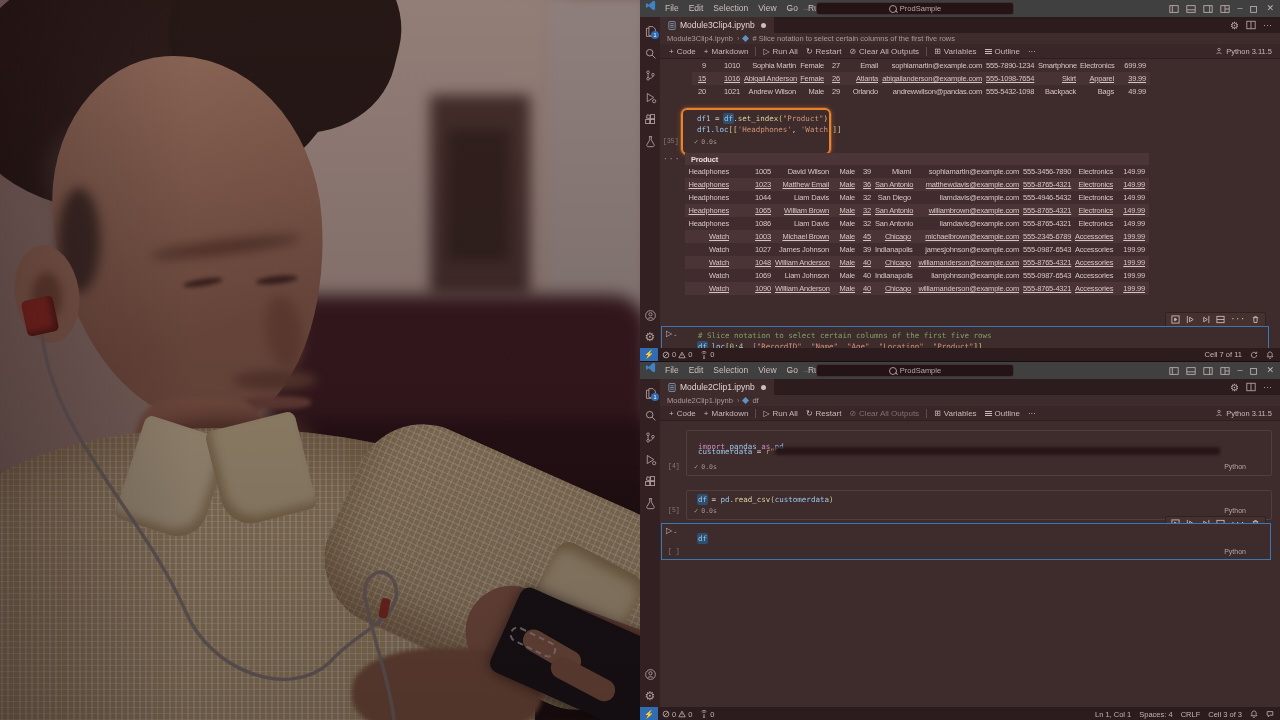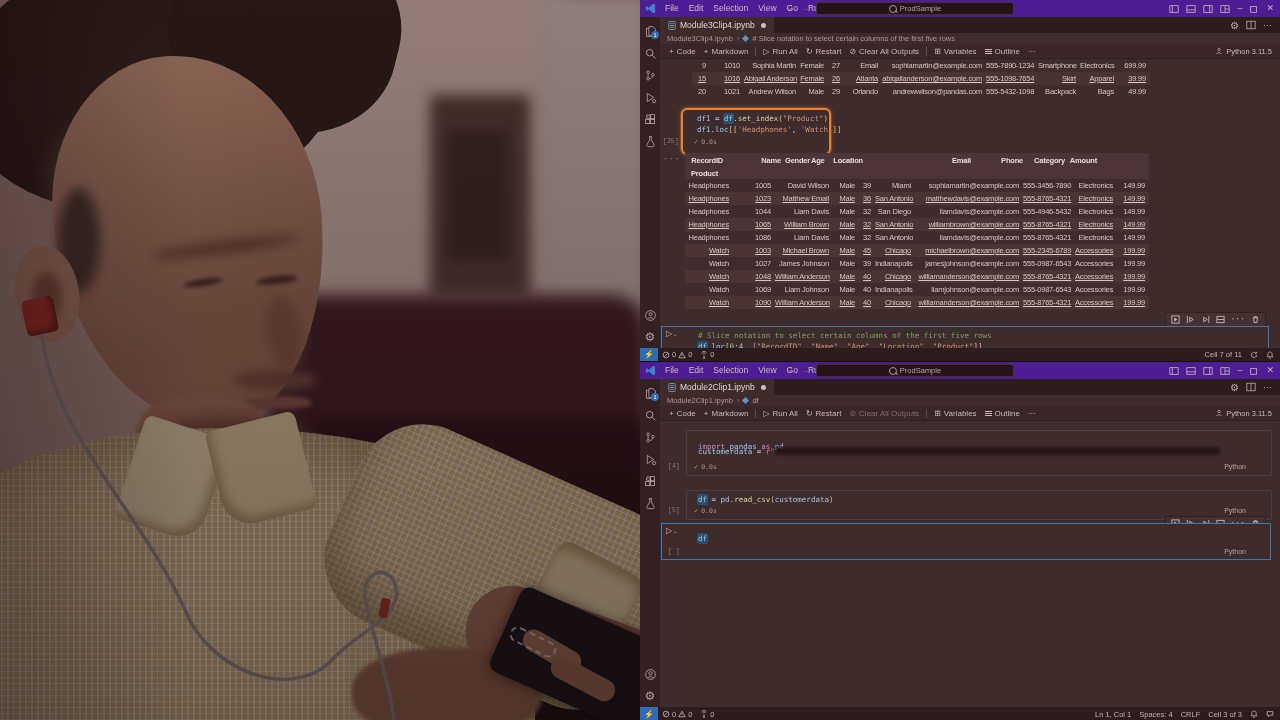--- a/index.html
+++ b/index.html
@@ -45,21 +45,21 @@
   .ph-phone{left:498px;top:616px;width:175px;height:92px;background:#17171b;transform:rotate(24deg);border-radius:10px;box-shadow:0 0 14px rgba(0,0,0,.6);}
   .ph-finger1{left:520px;top:640px;width:64px;height:22px;background:#a3725a;transform:rotate(30deg);border-radius:12px;}
   .ph-finger2{left:548px;top:668px;width:70px;height:22px;background:#9a6b53;transform:rotate(28deg);border-radius:12px;}
   .ph-brace{left:508px;top:634px;width:46px;height:12px;border:2px dashed #cfd2d6;border-radius:8px;transform:rotate(26deg);opacity:.8;}
   .ph-earbud{left:24px;top:298px;width:32px;height:36px;background:#b5372e;border-radius:5px;transform:rotate(-12deg);box-shadow:inset -4px -4px 6px rgba(0,0,0,.4);}
   .ph-shade{left:0;top:0;width:640px;height:720px;background:linear-gradient(rgba(30,8,10,.34),rgba(18,5,8,.52)),linear-gradient(90deg,rgba(20,5,8,.25),rgba(0,0,0,0) 30%);}
   
   .win{position:absolute;left:640px;width:640px;display:flex;flex-direction:column;color:#d8c6c4;}
   .w-top{top:0;height:361px;}
   .w-bot{top:361px;height:359px;border-top:1px solid #1a0f10;}
-  .titlebar{height:17px;background:#4c1d95;display:flex;align-items:center;position:relative;flex:none;}
+  .titlebar{height:17px;background:#404040;display:flex;align-items:flex-start;position:relative;flex:none;}
   .vslogo{width:11px;height:11px;margin:0 4px 0 5px;}
   .menu-item{padding:0 5px;font-size:8.5px;color:#cfbdbd;line-height:17px;}
   .menu-more{padding:0 5px;font-size:8.5px;color:#cfbdbd;}
   .navarrows{position:absolute;left:146px;top:0;font-size:9px;color:#9b8585;display:flex;gap:6px;line-height:17px;}
   .searchbox{position:absolute;left:176px;top:2px;width:196px;height:11px;background:#241416;border:1px solid rgba(255,255,255,.13);border-radius:3px;display:flex;align-items:center;justify-content:center;gap:3px;font-size:7.5px;color:#b8a6a6;}
   .mag{width:6px;height:6px;border:1px solid #a89494;border-radius:50%;position:relative;flex:none;}
   .mag::after{content:"";position:absolute;left:5px;top:5px;width:3px;height:1px;background:#a89494;transform:rotate(45deg);}
   .win-controls{margin-left:auto;display:flex;align-items:center;gap:7px;padding-right:6px;color:#c5b2b1;}
   .wc-ico{width:10px;height:10px;}
   .wc-txt{font-size:9px;line-height:17px;}
@@ -394,31 +394,20 @@
           <div class="orangebox" style="left:21px;top:49px;width:146px;height:43px;"></div>
           <div class="codeline" style="left:37px;top:54px;"><span class="tk-v">df1</span><span class="tk-o"> = </span><span class="tk-v tk-hl">df</span><span class="tk-o">.</span><span class="tk-f">set_index</span><span class="tk-b">(</span><span class="tk-s">"Product"</span><span class="tk-b">)</span></div>
           <div class="codeline" style="left:37px;top:65px;"><span class="tk-v">df1</span><span class="tk-o">.</span><span class="tk-v">loc</span><span class="tk-b">[[</span><span class="tk-s">'Headphones'</span><span class="tk-o">, </span><span class="tk-s">'Watch'</span><span class="tk-b">]]</span></div>
           <div class="cstat" style="left:34px;top:79px;">
             <span class="chk">✓</span>
             <span>0.0s</span>
           </div>
           <span class="outmore" style="left:3px;top:96px;">···</span>
 
           <div class="dtable otable" style="left:25px;top:94px;width:464px;">
-            <div class="thead">
-                <div class="td c1">RecordID</div>
-                <div class="td c2">Name</div>
-                <div class="td c3">Gender</div>
-                <div class="td c4">Age</div>
-                <div class="td c5">Location</div>
-                <div class="td c6">Email</div>
-                <div class="td c7">Phone</div>
-                <div class="td c8">Category</div>
-                <div class="td c9">Amount</div>
-              </div>
             <div class="tindex">
                 <span class="td c0">Product</span>
               </div>
             <div>
                 <div class="tr">
                   <div class="td c0">Headphones</div>
                   <div class="td c1">1005</div>
                   <div class="td c2">David Wilson</div>
                   <div class="td c3">Male</div>
                   <div class="td c4">39</div>

